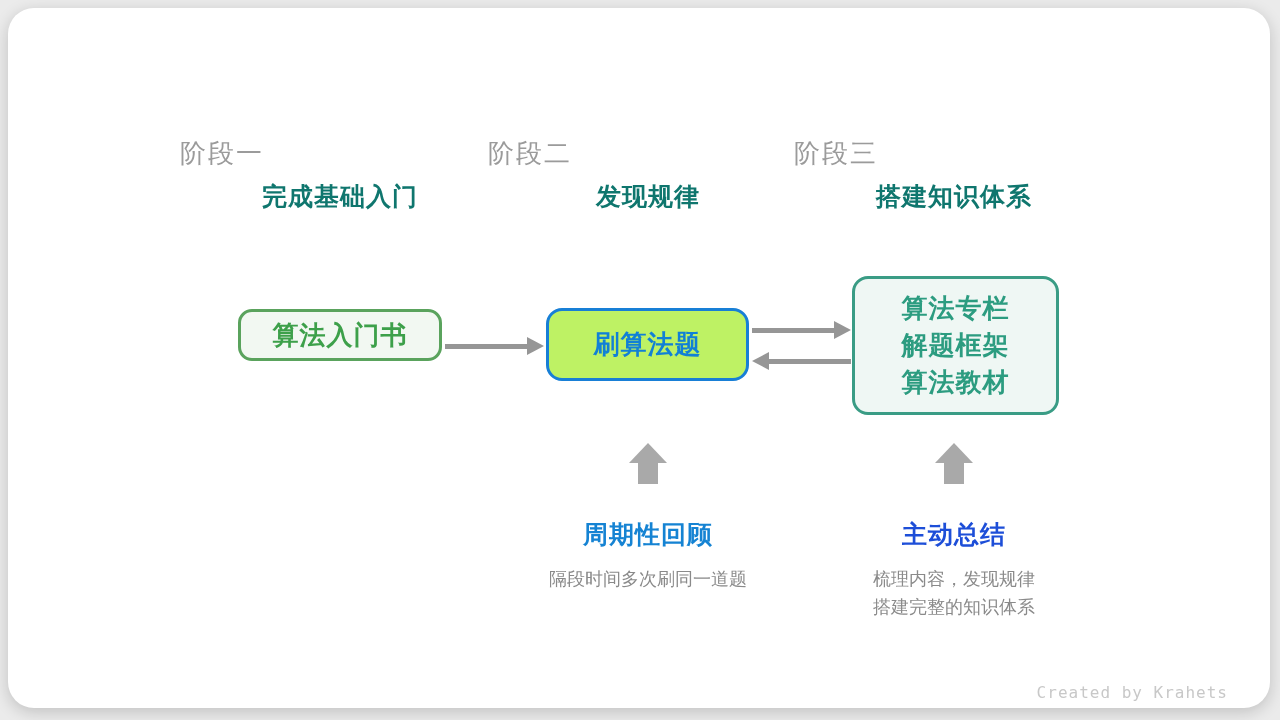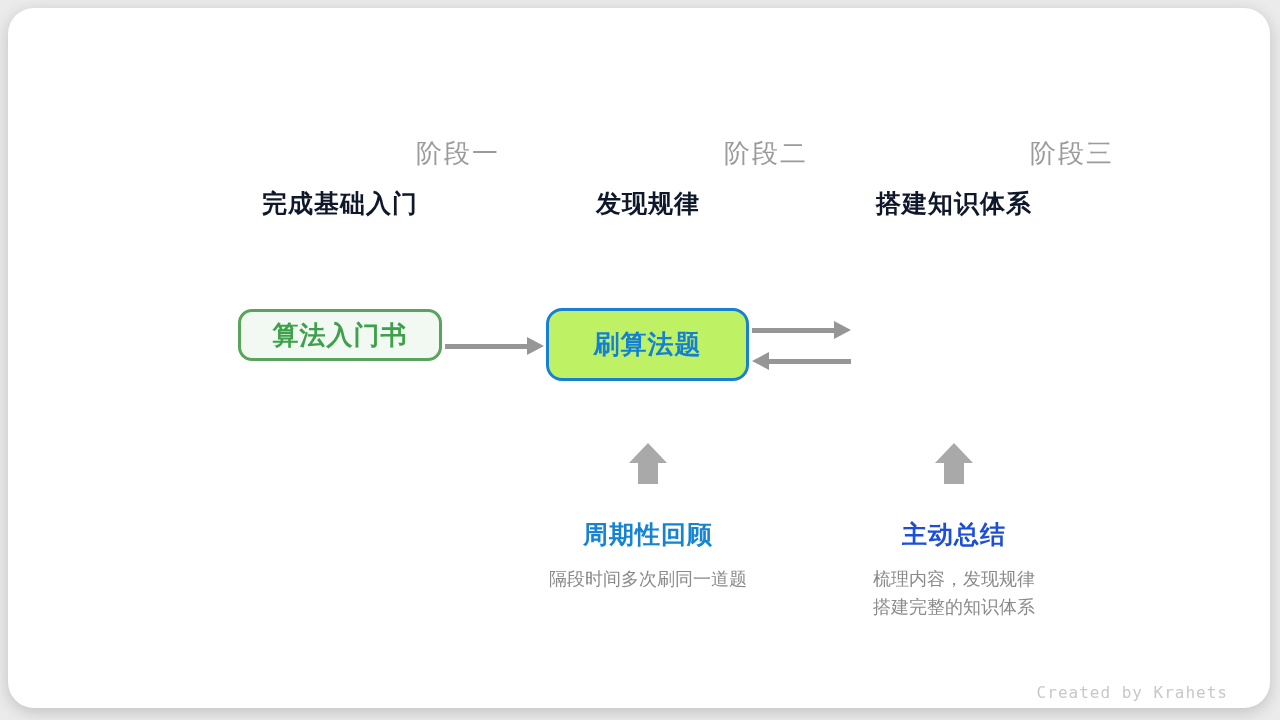--- a/index.html
+++ b/index.html
@@ -8,26 +8,26 @@
     background:#ebebeb;
     font-family:"Liberation Sans","DejaVu Sans",sans-serif;
     position:relative;overflow:hidden;
   }
   .card{
     position:absolute;left:8px;top:8px;width:1262px;height:700px;
     background:#ffffff;border-radius:26px;
     box-shadow:0 4px 16px rgba(0,0,0,0.18);
   }
   .stage-title{
-    position:absolute;width:320px;text-align:right;
+    position:absolute;width:320px;text-align:left;
     font-size:26px;color:#9b9b9b;letter-spacing:2px;top:128px;
   }
   .stage-subtitle{
     position:absolute;width:320px;text-align:center;
-    font-size:25px;font-weight:bold;color:#0f172a;letter-spacing:1px;top:179px;
+    font-size:25px;font-weight:bold;color:#0f766e;letter-spacing:1px;top:172px;
   }
   .node{
     position:absolute;display:flex;flex-direction:column;
     align-items:center;justify-content:center;
     border-style:solid;border-width:3px;box-sizing:border-box;
     font-weight:bold;letter-spacing:1px;
   }
   .node-1{left:230px;top:301px;width:204px;height:52px;border-radius:14px;
     border-color:#5aa35d;background:#f2f8f2;color:#3da04a;font-size:26px;}
   .node-2{left:538px;top:300px;width:203px;height:73px;border-radius:16px;
@@ -102,20 +102,25 @@
   <div class="stage-subtitle col-3">搭建知识体系</div>
 
   <div class="node node-1">
     <span class="node-line">算法入门书</span>
   </div>
 
   <div class="node node-2">
     <span class="node-line">刷算法题</span>
   </div>
 
+  <div class="node node-3">
+    <span class="node-line">算法专栏</span>
+    <span class="node-line">解题框架</span>
+    <span class="node-line">算法教材</span>
+  </div>
 
   <div class="h-arrow arrow-1">
     <div class="line"></div>
     <div class="head-right"></div>
   </div>
   <div class="h-arrow arrow-2">
     <div class="line"></div>
     <div class="head-right"></div>
   </div>
   <div class="h-arrow arrow-3">

